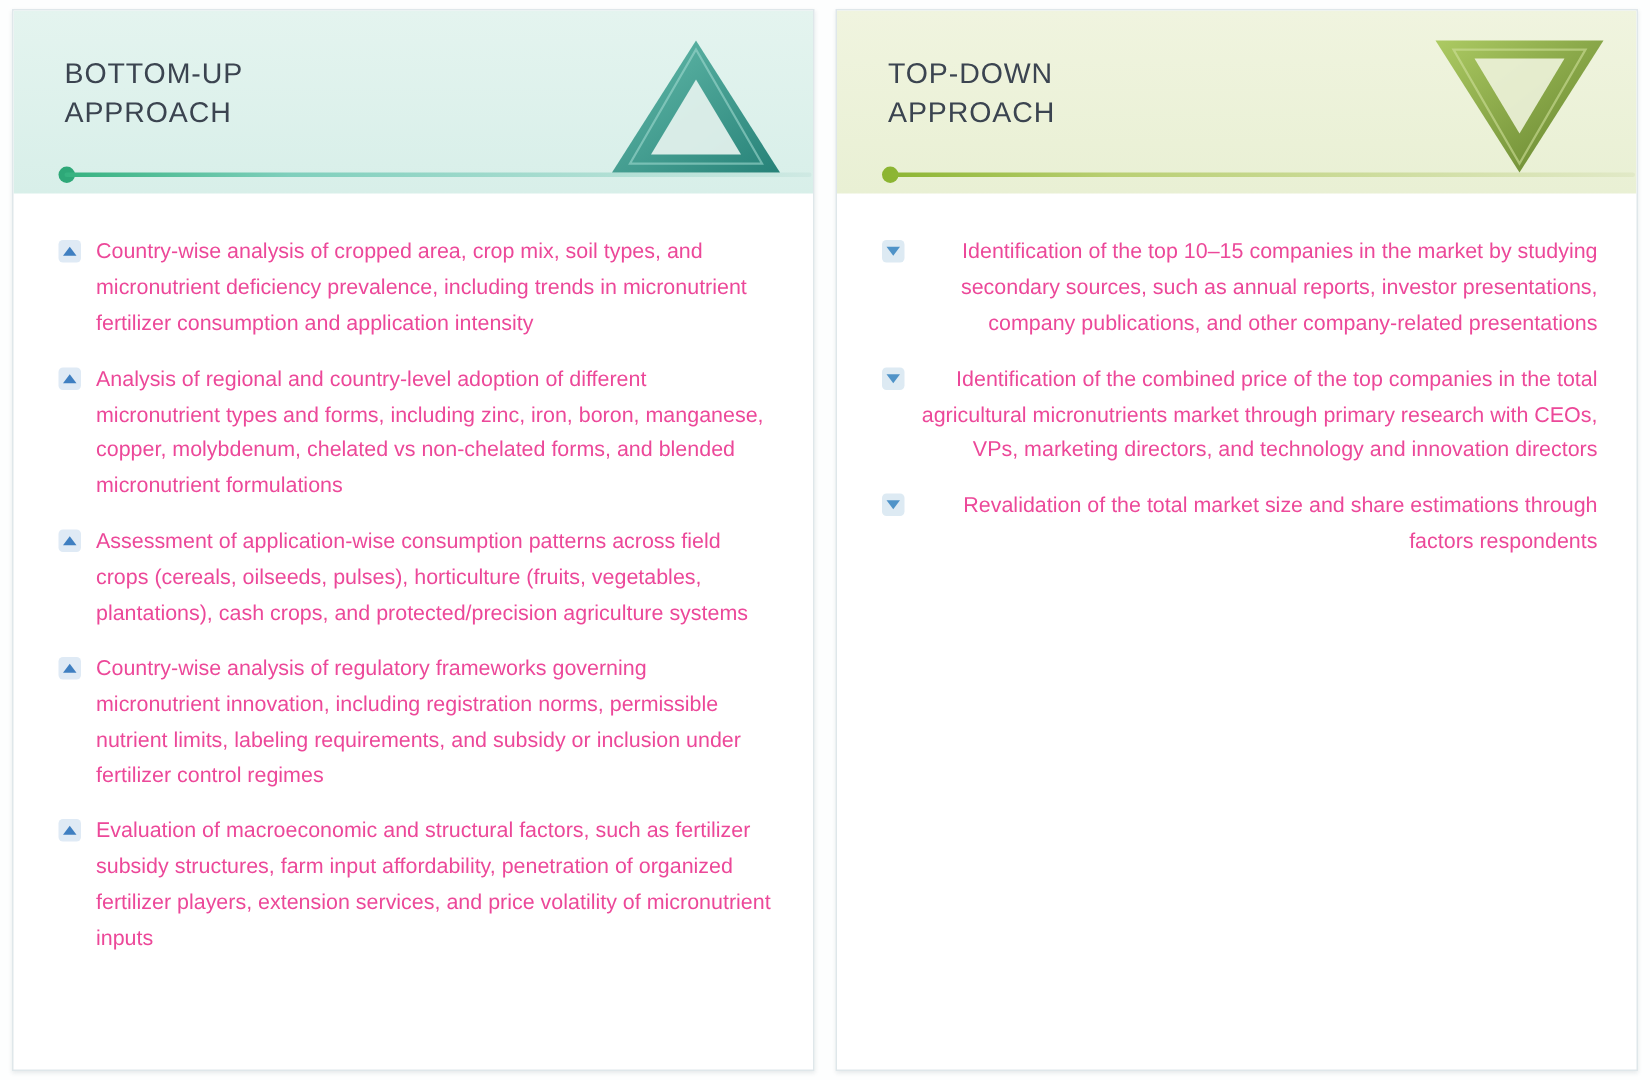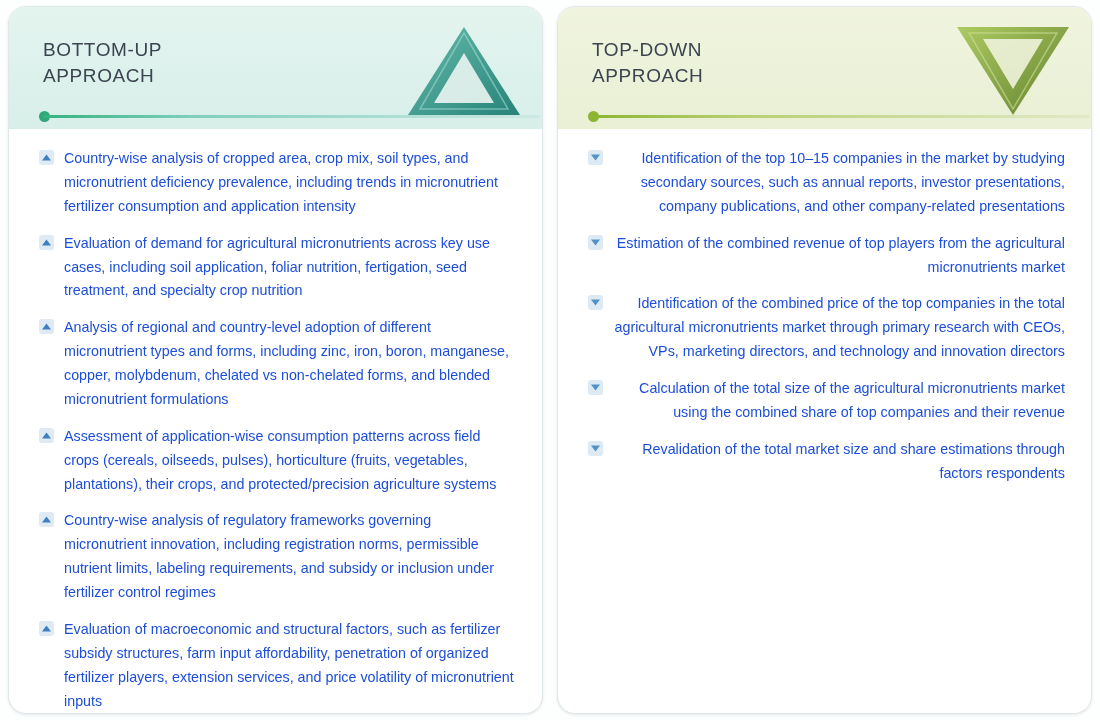--- a/index.html
+++ b/index.html
@@ -30,25 +30,26 @@
     width: 260px;
     height: 200px;
     pointer-events: none;
     opacity: .5;
   }
   .panel {
     position: relative;
     flex: 1 1 0;
     background: #ffffff;
     border: 1px solid #dfe7ea;
-    border-radius: 18px;
+    border-radius: 0;
     box-shadow: 0 1px 3px rgba(20, 50, 60, .10);
     overflow: hidden;
     display: flex;
     flex-direction: column;
+    gap: 10px;
   }
   .panel-header {
     position: relative;
     height: 122px;
     flex: 0 0 122px;
     overflow: hidden;
   }
   .panel-header.left {
     background: linear-gradient(180deg, #e4f4ef 0%, #d8efe9 100%);
   }
@@ -120,21 +121,21 @@
     display: flex;
     align-items: center;
     justify-content: center;
   }
   .bullet.left { background: #dfeaf5; }
   .bullet.right { background: #ddeaf3; }
   .bullet svg { display: block; }
   .item-text {
     font-size: 14.3px;
     line-height: 1.67;
-    color: #1d4ed8;
+    color: #ec4899;
     max-width: 455px;
   }
   .panel.right .item-text { max-width: 470px; text-align: right; }
 </style>
 </head>
 <body>
 
 <div class="board">
 
   <svg class="watermark" viewBox="0 0 260 200">
@@ -173,37 +174,29 @@
             </svg>
         </span>
         <span class="item-text">Country-wise analysis of cropped area, crop mix, soil types, and micronutrient deficiency prevalence, including trends in micronutrient fertilizer consumption and application intensity</span>
       </div>
       <div class="item">
         <span class="bullet left">
           <svg width="11" height="9" viewBox="0 0 11 9">
               <polygon points="5.5,1.5 10,7.5 1,7.5" fill="#3f7fc1"></polygon>
             </svg>
         </span>
-        <span class="item-text">Evaluation of demand for agricultural micronutrients across key use cases, including soil application, foliar nutrition, fertigation, seed treatment, and specialty crop nutrition</span>
-      </div>
-      <div class="item">
-        <span class="bullet left">
-          <svg width="11" height="9" viewBox="0 0 11 9">
-              <polygon points="5.5,1.5 10,7.5 1,7.5" fill="#3f7fc1"></polygon>
-            </svg>
-        </span>
         <span class="item-text">Analysis of regional and country-level adoption of different micronutrient types and forms, including zinc, iron, boron, manganese, copper, molybdenum, chelated vs non-chelated forms, and blended micronutrient formulations</span>
       </div>
       <div class="item">
         <span class="bullet left">
           <svg width="11" height="9" viewBox="0 0 11 9">
               <polygon points="5.5,1.5 10,7.5 1,7.5" fill="#3f7fc1"></polygon>
             </svg>
         </span>
-        <span class="item-text">Assessment of application-wise consumption patterns across field crops (cereals, oilseeds, pulses), horticulture (fruits, vegetables, plantations), their crops, and protected/precision agriculture systems</span>
+        <span class="item-text">Assessment of application-wise consumption patterns across field crops (cereals, oilseeds, pulses), horticulture (fruits, vegetables, plantations), cash crops, and protected/precision agriculture systems</span>
       </div>
       <div class="item">
         <span class="bullet left">
           <svg width="11" height="9" viewBox="0 0 11 9">
               <polygon points="5.5,1.5 10,7.5 1,7.5" fill="#3f7fc1"></polygon>
             </svg>
         </span>
         <span class="item-text">Country-wise analysis of regulatory frameworks governing micronutrient innovation, including registration norms, permissible nutrient limits, labeling requirements, and subsidy or inclusion under fertilizer control regimes</span>
       </div>
       <div class="item">
@@ -245,42 +238,26 @@
             </svg>
         </span>
         <span class="item-text">Identification of the top 10–15 companies in the market by studying secondary sources, such as annual reports, investor presentations, company publications, and other company-related presentations</span>
       </div>
       <div class="item">
         <span class="bullet right">
           <svg width="11" height="9" viewBox="0 0 11 9">
               <polygon points="1,1.5 10,1.5 5.5,7.5" fill="#4f93c8"></polygon>
             </svg>
         </span>
-        <span class="item-text">Estimation of the combined revenue of top players from the agricultural micronutrients market</span>
+        <span class="item-text">Identification of the combined price of the top companies in the total agricultural micronutrients market through primary research with CEOs, VPs, marketing directors, and technology and innovation directors</span>
       </div>
       <div class="item">
         <span class="bullet right">
           <svg width="11" height="9" viewBox="0 0 11 9">
               <polygon points="1,1.5 10,1.5 5.5,7.5" fill="#4f93c8"></polygon>
             </svg>
         </span>
-        <span class="item-text">Identification of the combined price of the top companies in the total agricultural micronutrients market through primary research with CEOs, VPs, marketing directors, and technology and innovation directors</span>
-      </div>
-      <div class="item">
-        <span class="bullet right">
-          <svg width="11" height="9" viewBox="0 0 11 9">
-              <polygon points="1,1.5 10,1.5 5.5,7.5" fill="#4f93c8"></polygon>
-            </svg>
-        </span>
-        <span class="item-text">Calculation of the total size of the agricultural micronutrients market using the combined share of top companies and their revenue</span>
-      </div>
-      <div class="item">
-        <span class="bullet right">
-          <svg width="11" height="9" viewBox="0 0 11 9">
-              <polygon points="1,1.5 10,1.5 5.5,7.5" fill="#4f93c8"></polygon>
-            </svg>
-        </span>
         <span class="item-text">Revalidation of the total market size and share estimations through factors respondents</span>
       </div>
     </div>
   </div>
 
 </div>
 
 </body></html>

